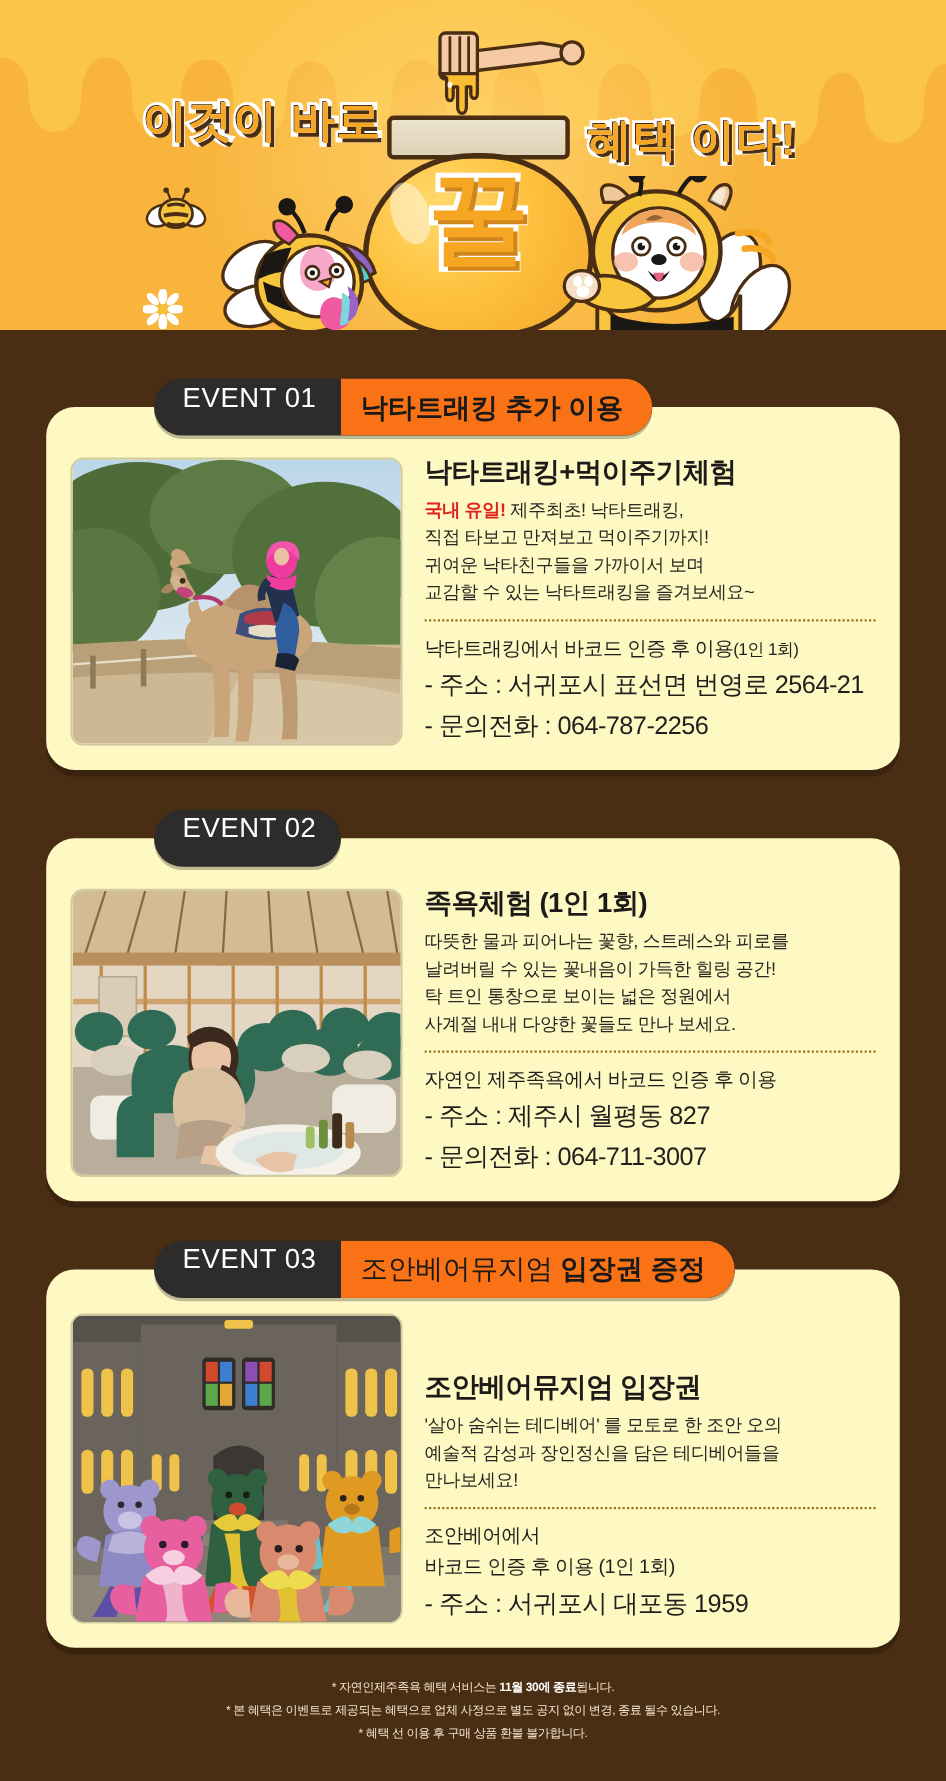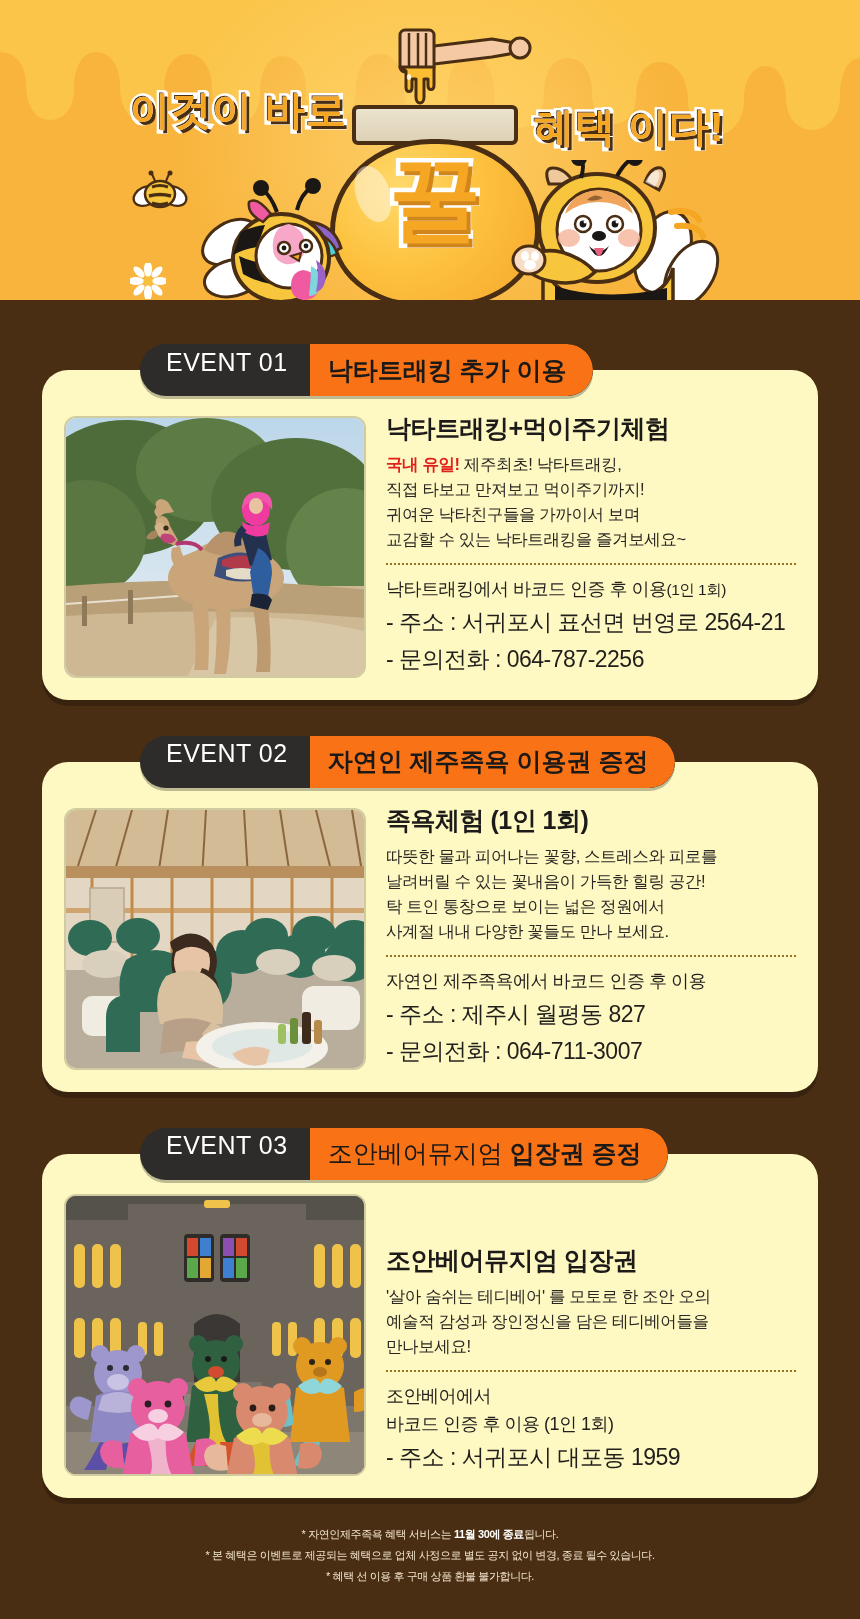--- a/index.html
+++ b/index.html
@@ -432,23 +432,20 @@
     </div>
   </div>
 </div>
 
 <div class="sp2"></div>
 
 <div class="section">
   <div class="tag-row">
     <div class="tag-pill">
       <div class="tag-num">EVENT 02</div>
-      <div class="tag-title">
-        <span class="bold">자연인 제주족욕 이용권 증정</span>
-      </div>
     </div>
   </div>
 
   <div class="card">
     <div class="card-photo">
       <svg viewBox="0 0 302 262" preserveAspectRatio="none" width="302" height="262">
         <rect width="302" height="262" fill="#e8dfd0"></rect>
         <path d="M0,0 L302,0 L302,74 L0,56 Z" fill="#d3bb96"></path>
         <g stroke="#8a6740" stroke-width="2">
           <line x1="30" y1="0" x2="10" y2="62"></line>

